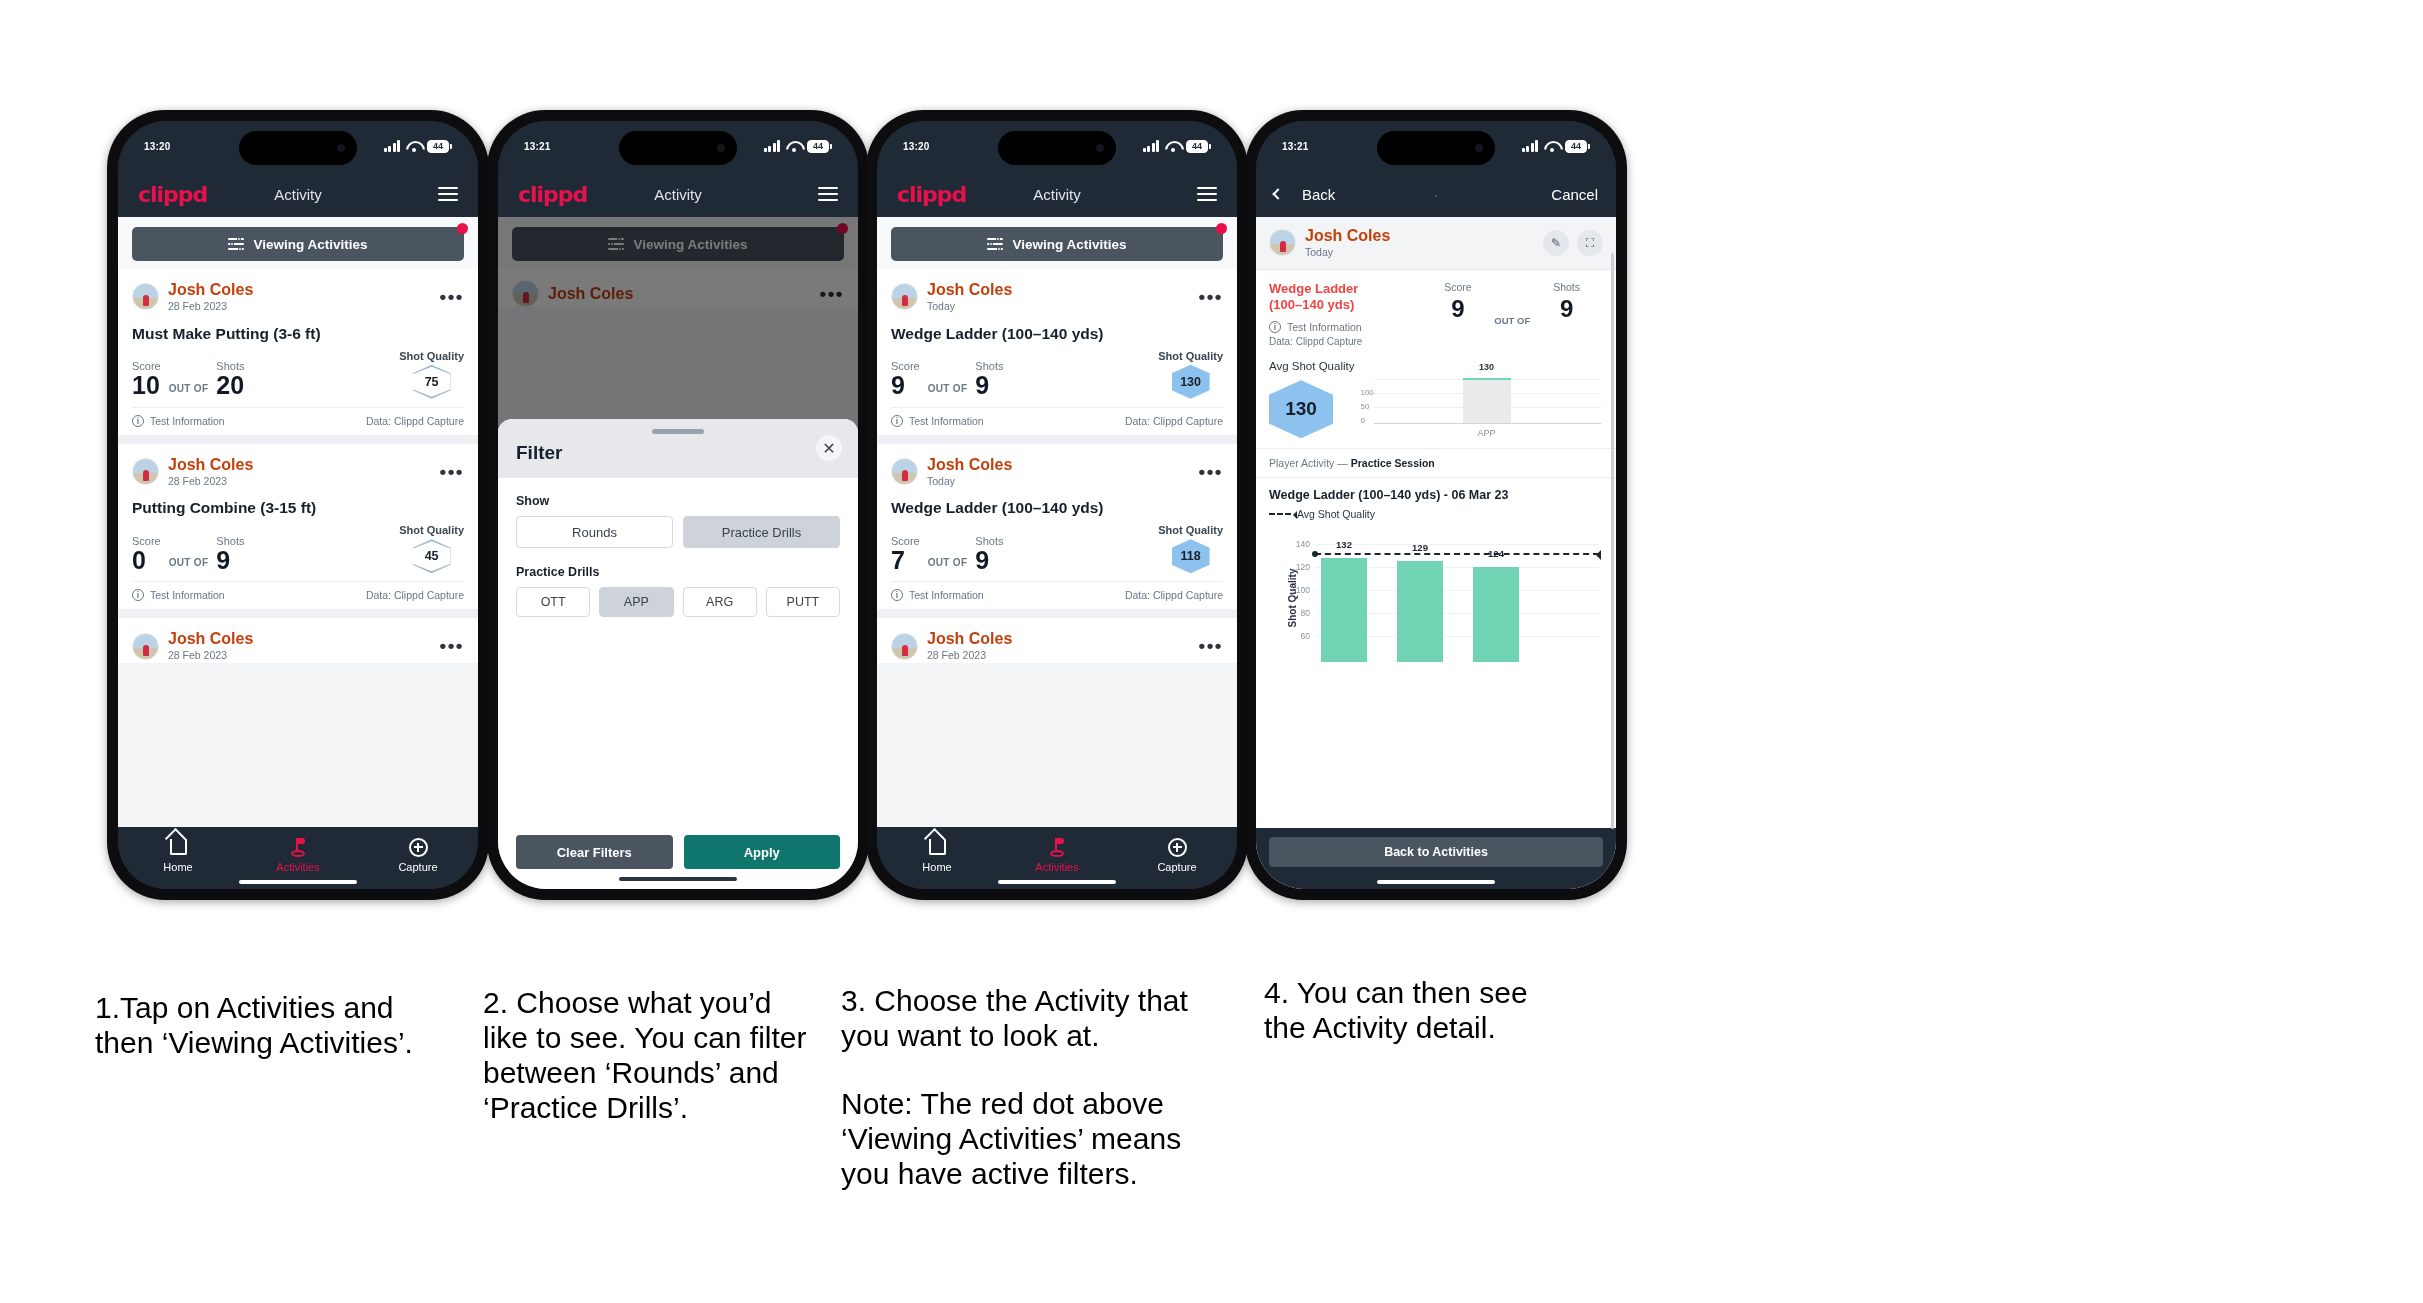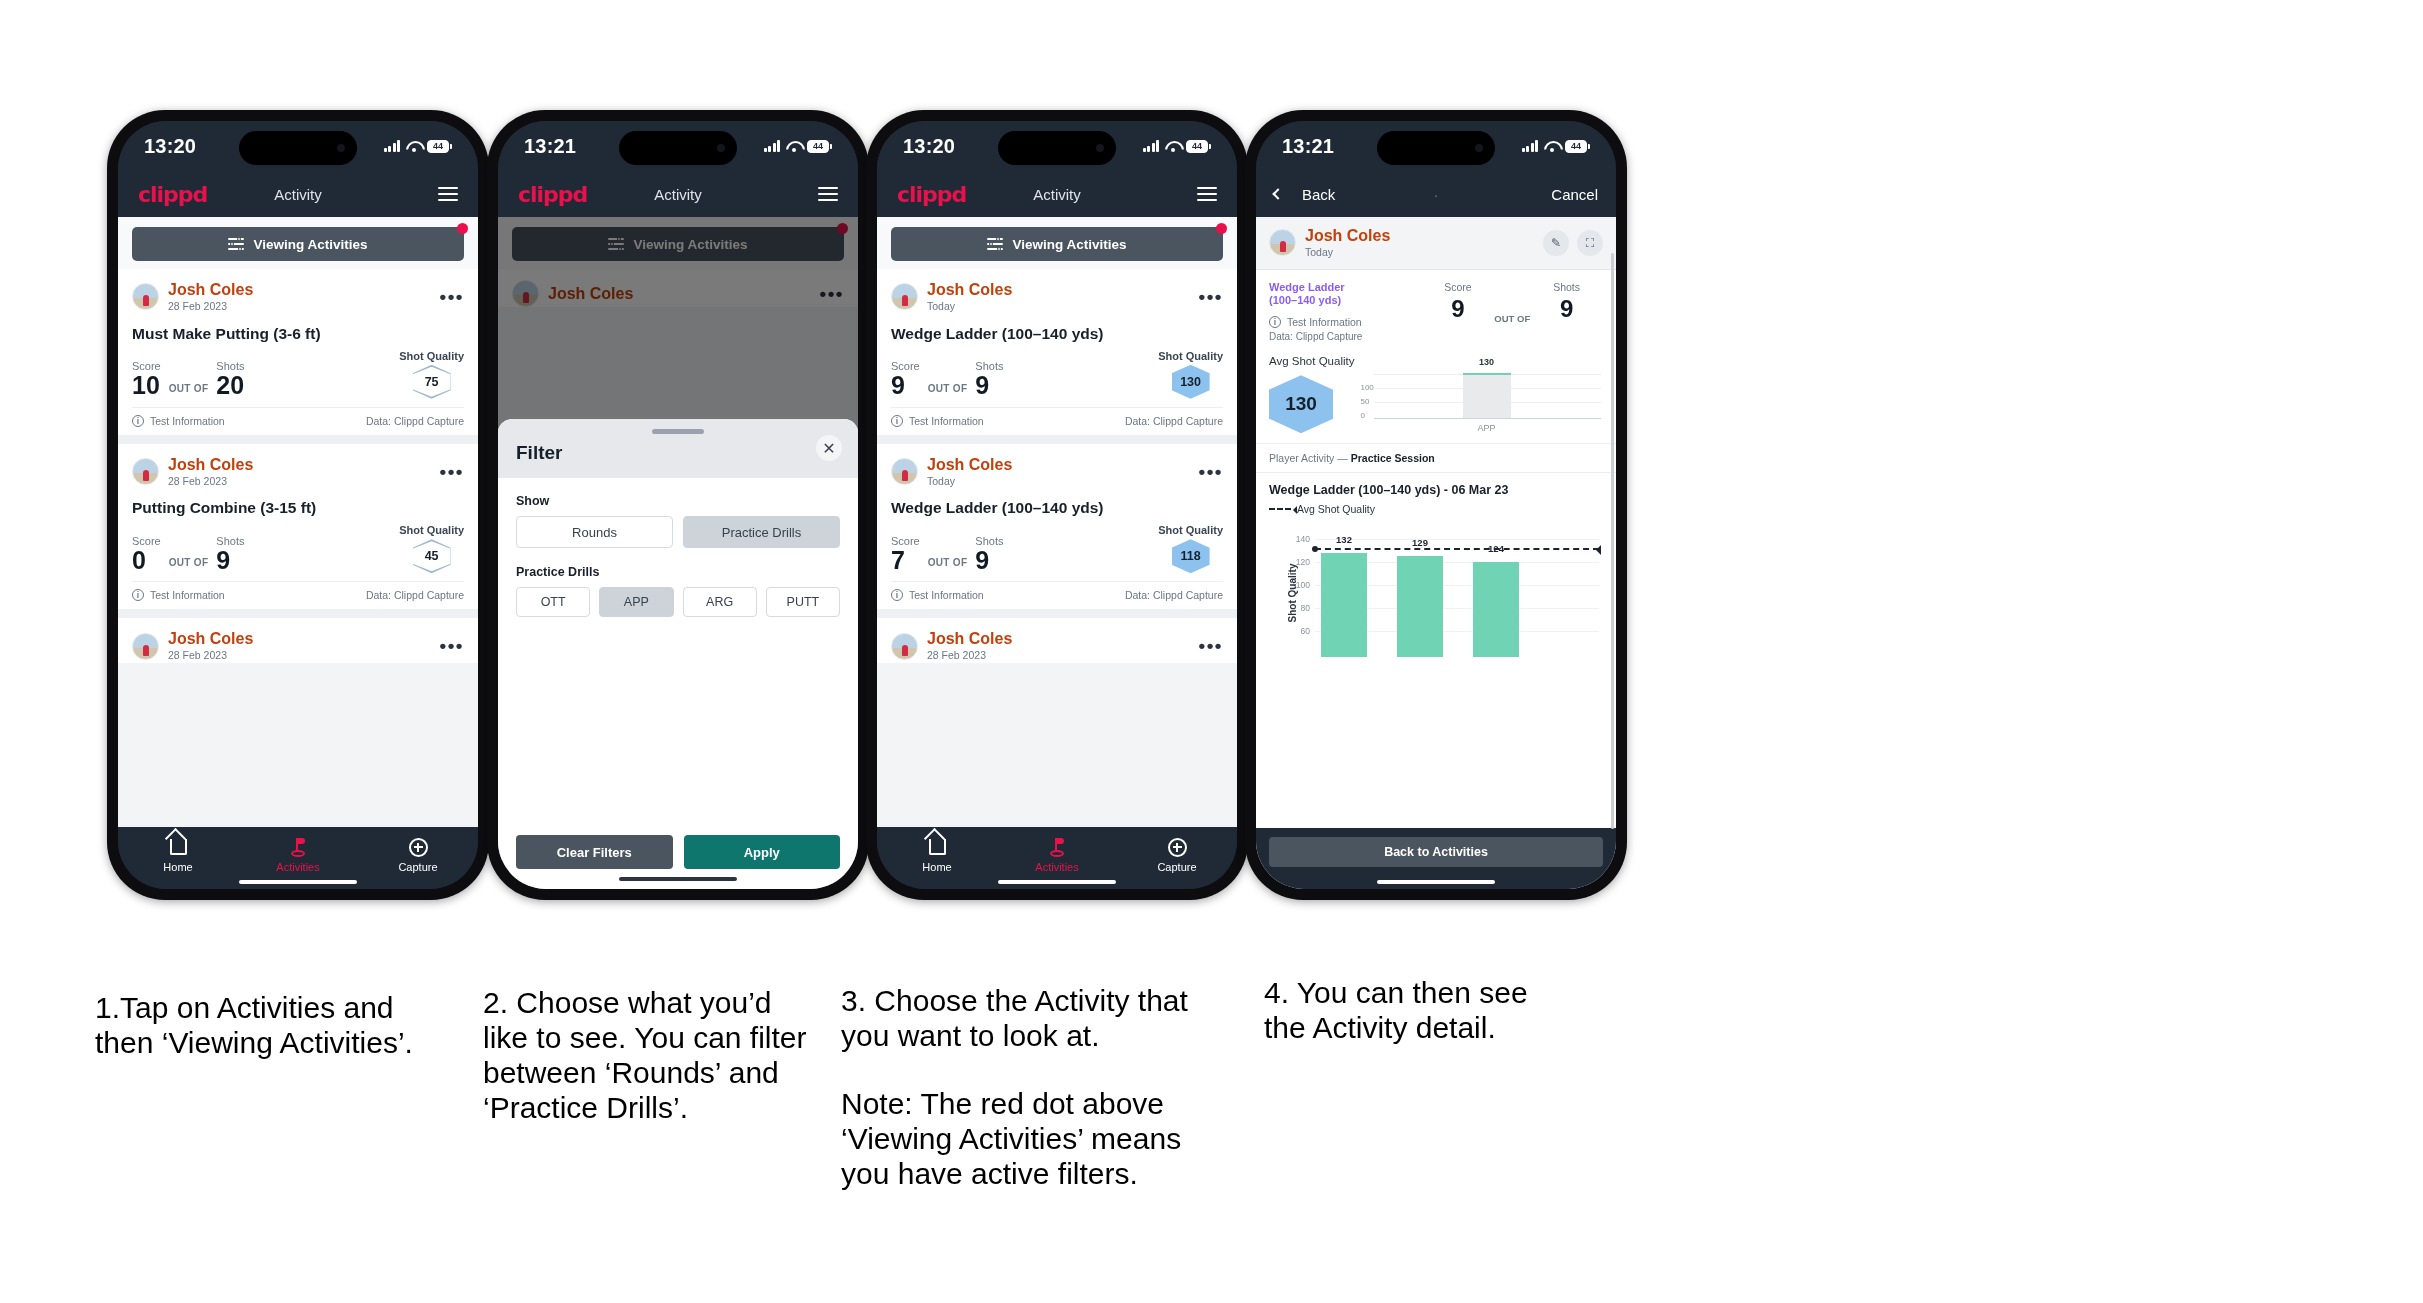--- a/index.html
+++ b/index.html
@@ -44,21 +44,21 @@
 
   
   .statusbar {
     height: 50px; flex: 0 0 50px;
     background: #1f2a36;
     display: flex; align-items: center;
     padding: 0 26px;
     color: #fff;
     position: relative; z-index: 20;
   }
-  .sb-time { font-size: 20px; font-weight: bold; letter-spacing: .2px; }
+  .sb-time { font-size: 10px; font-weight: bold; letter-spacing: .2px; }
   .sb-right { margin-left: auto; display: flex; align-items: center; gap: 6px; }
   .bars { display: flex; align-items: flex-end; gap: 1.5px; height: 12px; }
   .bars i { display:block; width: 3px; background:#fff; border-radius: 1px; }
   .bars i:nth-child(1){height:4px}
   .bars i:nth-child(2){height:6px}
   .bars i:nth-child(3){height:9px}
   .bars i:nth-child(4){height:12px}
   .wifi { width: 15px; height: 12px; position: relative; }
   .wifi::before{
     content:""; position:absolute; left:0; top:1px;
@@ -248,21 +248,21 @@
   .home-ind{
     position:absolute; bottom:8px; left:50%; transform:translateX(-50%);
     width:118px;height:4.5px;background:#2b3440;border-radius:3px; z-index:60;
   }
 
   
   .d-head{ background:#f2f4f6; padding:9px 13px; display:flex; align-items:center; border-bottom:1px solid #e4e7ea;}
   .rbtn{ width:26px;height:26px;border-radius:50%;background:#e4e7eb;display:flex;align-items:center;justify-content:center;color:#4a5560;font-size:12px;}
   .d-top{ background:#fff; padding:11px 13px 10px; display:flex; }
   .d-left{ flex: 1.05; }
-  .d-title{ font-size:11px;font-weight:bold;color:#8b5cf6;line-height:1.25;}
+  .d-title{ font-size:13px;font-weight:bold;color:#ef4444;line-height:1.25;}
   .d-meta{ display:flex;align-items:center;margin-top:8px;}
   .d-data{ font-size:10px;color:#6b7785;margin-top:3px;}
   .d-right{ flex:1.25; display:flex; }
   .d-stat{ flex:1; text-align:center;}
   .d-stat .l{ font-size:10.5px;color:#6b7785;}
   .d-stat .v{ font-size:24px;font-weight:bold;color:#111a24;line-height:1.1;margin-top:3px;}
   .d-oo{ align-self:center; font-size:9.5px;color:#6b7785;font-weight:bold;padding-top:14px;}
   .d-sq{ background:#fff; padding:3px 13px 10px; display:flex; align-items:flex-start;}
   .sq-lab{ font-size:11.5px; color:#2b3440; }
   .bighex{

